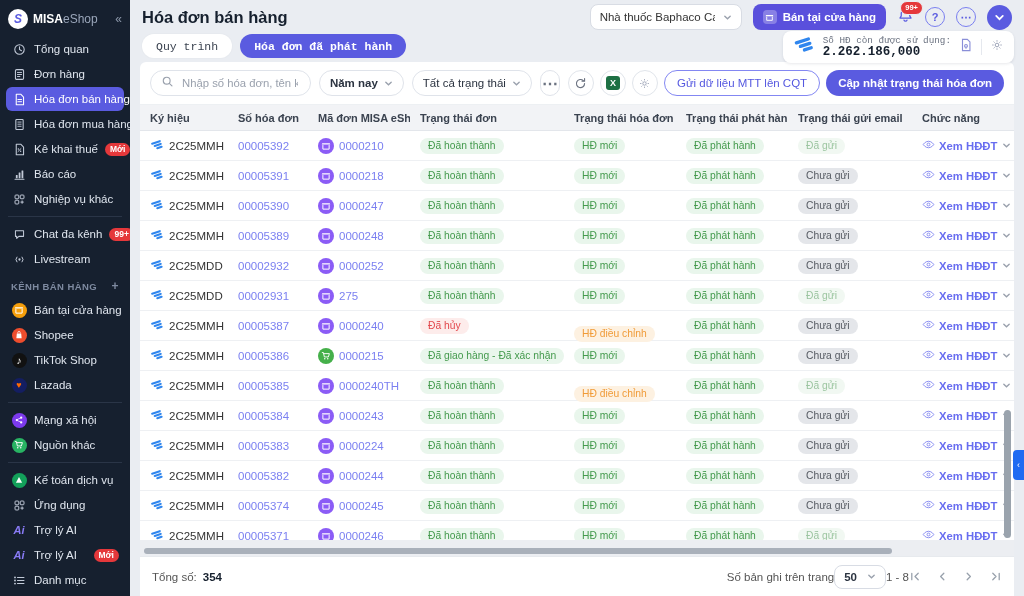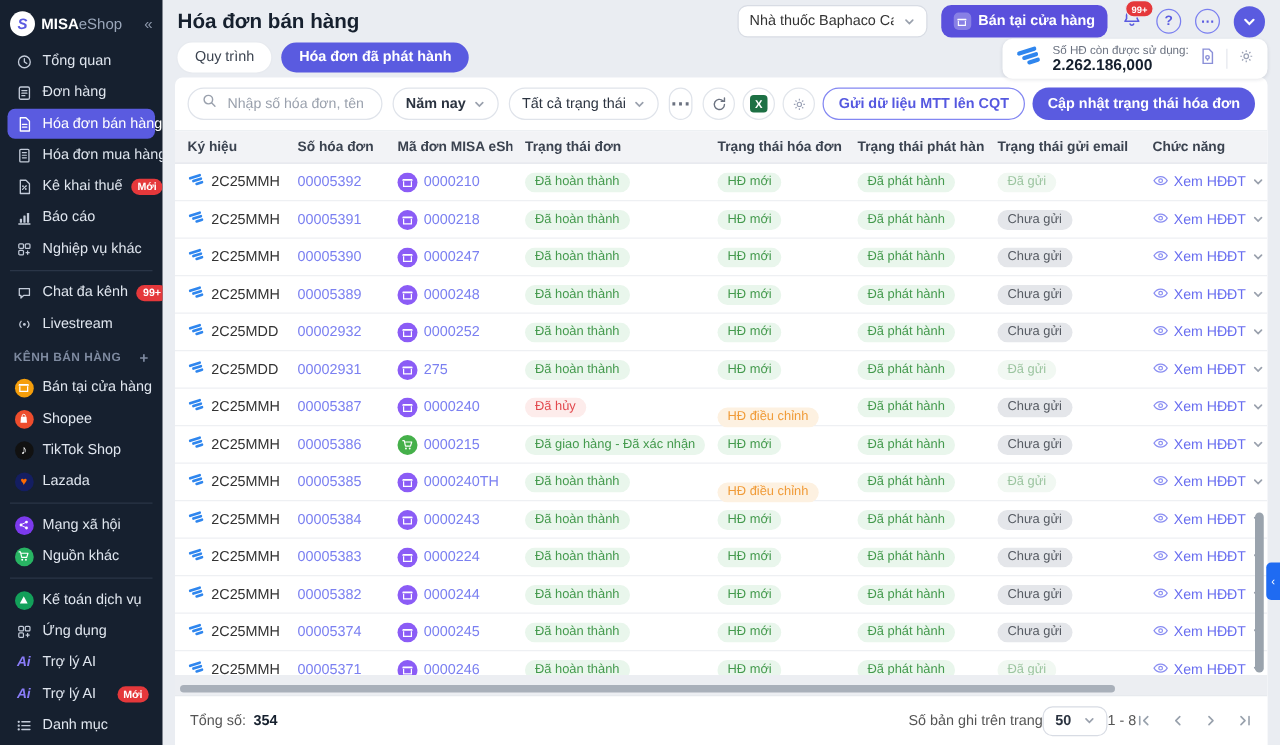--- a/index.html
+++ b/index.html
@@ -32,60 +32,60 @@
   .top-right { margin-left:auto; display:flex; align-items:center; gap:11px; }
   .store-select { display:flex; align-items:center; gap:8px; background:#fff; border:1px solid #d8dce4; border-radius:8px; height:26px; padding:0 9px; font-size:11.5px; color:#333; width:152px; justify-content:space-between; cursor:pointer; }
   .store-select .txt { overflow:hidden; white-space:nowrap; }
   .store-btn { display:flex; align-items:center; gap:6px; background:#5a50dc; color:#fff; height:26px; padding:0 10px; border-radius:8px; font-size:11.5px; font-weight:600; cursor:pointer; white-space:nowrap; }
   .mini-store { width:14px; height:14px; background:rgba(255,255,255,.28); border-radius:4px; display:flex; align-items:center; justify-content:center; }
   .bell-wrap { position:relative; cursor:pointer; display:flex; }
   .badge-99 { position:absolute; top:-6px; right:-9px; background:#e5383b; color:#fff; font-size:7.5px; font-weight:700; padding:1.5px 4px; border-radius:8px; border:1.5px solid #eaedf2; }
   .circle-icon { width:20px; height:20px; border-radius:50%; border:1.5px solid #7a7ff0; color:#5a5be0; display:flex; align-items:center; justify-content:center; font-size:11px; font-weight:700; cursor:pointer; }
   .avatar { width:25px; height:25px; border-radius:50%; background:#5a5be0; color:#fff; display:flex; align-items:center; justify-content:center; cursor:pointer; }
 
-  .subbar { height:28px; display:flex; align-items:flex-start; position:relative; z-index:2; padding:0 2px; }
+  .subbar { height:28px; display:flex; align-items:flex-start; position:relative; z-index:2; padding:0 2px;font-family:Liberation Mono, monospace; }
   .tabs { display:flex; gap:8px; }
   .tab { height:24px; padding:0 14px; border-radius:13px; background:#fff; color:#3b4350; font-size:11.5px; display:flex; align-items:center; box-shadow:0 0 0 1px #e7eaef; cursor:pointer; white-space:nowrap; }
   .tab.active { background:#5a5be0; color:#fff; font-weight:600; box-shadow:none; }
   .usage-card { position:absolute; right:0; top:-3px; background:#fff; border-radius:8px; display:flex; align-items:center; gap:8px; padding:16px 10px; box-shadow:0 1px 3px rgba(20,30,60,.1); height:30px; }
   .usage-label { font-size:9.3px; color:#6b7280; line-height:1.2; }
   .usage-value { font-size:12.5px; font-weight:800; color:#16202e; line-height:1.1; }
   .usage-div { width:1px; height:16px; background:#e5e8ee; }
 
   .content { flex:1; background:#fff; border-radius:6px 6px 0 0; display:flex; flex-direction:column; overflow:hidden; position:relative; }
   .filterbar { display:flex; align-items:center; gap:8px; padding:8px 10px; border-bottom:1px solid #edf0f3; flex-shrink:0; }
   .search-box { display:flex; align-items:center; gap:6px; border:1px solid #dfe3ea; border-radius:14px; height:26px; padding:0 10px; width:238px; color:#9aa1ad; background:#fff; }
   .search-box input { border:none; outline:none; font-size:11.3px; width:100%; color:#333; background:transparent; font-family:inherit; }
   .search-box input::placeholder { color:#9aa1ad; }
   .pill-select { display:flex; align-items:center; gap:6px; border:1px solid #dfe3ea; border-radius:14px; height:26px; padding:0 10px; font-size:11.5px; color:#2b3340; font-weight:700; cursor:pointer; white-space:nowrap; }
   .pill-select.wide { width:158px; justify-content:space-between; font-weight:400; }
   .more-btn { border:1px solid #dfe3ea; border-radius:14px; height:26px; width:30px; display:flex; align-items:center; justify-content:center; color:#6b7280; cursor:pointer; font-weight:700; }
   .fright { margin-left:auto; display:flex; align-items:center; gap:6px; }
   .round-ic { width:26px; height:26px; border:1px solid #e1e5eb; border-radius:50%; display:flex; align-items:center; justify-content:center; cursor:pointer; background:#fff; }
   .xl { width:14px; height:14px; background:#1d7044; color:#fff; font-size:9px; font-weight:800; border-radius:3px; display:flex; align-items:center; justify-content:center; }
-  .btn-outline { height:26px; border:1px solid #8387f2; color:#5558e0; border-radius:14px; padding:12px 12px; font-size:11.5px; font-weight:700; display:flex; align-items:center; background:#fff; cursor:pointer; white-space:nowrap; }
+  .btn-outline { height:26px; border:1px solid #8387f2; color:#5558e0; border-radius:14px; padding:12px 12px; font-size:11.5px; font-weight:400; display:flex; align-items:center; background:#fff; cursor:pointer; white-space:nowrap; }
   .btn-fill { height:26px; background:#5a5be0; color:#fff; border-radius:14px; padding:0 12px; font-size:11.5px; font-weight:600; display:flex; align-items:center; cursor:pointer; white-space:nowrap; }
 
   
   .thead { display:flex; background:#f2f3f6; border-bottom:1px solid #e3e6eb; height:26px; align-items:center; flex-shrink:0; }
   .th { font-size:11px; font-weight:700; color:#3b4350; padding-left:10px; white-space:nowrap; overflow:hidden; }
   .c0{width:88px;} .c1{width:80px;} .c2{width:102px;} .c3{width:154px;} .c4{width:112px;} .c5{width:112px;} .c6{width:124px;} .c7{flex:1;}
   .tbody { flex:1; overflow:hidden; }
   .tr { display:flex; align-items:center; height:30px; border-bottom:1px solid #eef0f3; font-size:11.5px; color:#2b3340; }
   .td { padding-left:10px; display:flex; align-items:center; gap:5px; white-space:nowrap; overflow:hidden; }
   .link { color:#7b80f1; cursor:pointer; }
   .kh { font-weight:500; color:#333; }
   .badge { font-size:10.3px; padding:2.5px 8px; border-radius:11px; font-weight:500; white-space:nowrap; }
   .bg-green { background:#e9f6ec; color:#449a4d; }
   .bg-greensoft { background:#f1f8f2; color:#9cc5a0; }
   .bg-gray { background:#e4e6ea; color:#555a62; }
   .bg-red { background:#fdeceb; color:#e2484d; }
   .bg-orange { background:#fdf1e1; color:#f09b38;margin-top:16px; }
   .row-ic { width:16px; height:16px; border-radius:50%; display:flex; align-items:center; justify-content:center; flex-shrink:0; }
-  .action { color:#686df0; font-weight:400; font-size:11.3px; display:flex; align-items:center; gap:4px; cursor:pointer; }
+  .action { color:#686df0; font-weight:700; font-size:11.3px; display:flex; align-items:center; gap:4px; cursor:pointer; }
   .chev { color:#9aa1ad; display:flex; }
 
   .hscroll { height:16px; background:#eceef2; position:relative; flex-shrink:0; }
   .hthumb { position:absolute; top:8px; left:4px; width:748px; height:6px; background:#a9b0ba; border-radius:3px; cursor:pointer; }
   .vscroll { position:absolute; right:3px; top:348px; width:7px; height:128px; background:#9aa3ad; border-radius:4px; z-index:5; cursor:pointer; }
 
   .tfoot { height:40px; border-top:1px solid #e7eaee; display:flex; align-items:center; padding:0 12px; font-size:11.5px; color:#555; flex-shrink:0; background:#fff; }
   .total-value { font-weight:800; color:#16202e; margin-left:6px; }
   .foot-right { margin-left:auto; display:flex; align-items:center; }
   .psize { display:flex; align-items:center; gap:10px; border:1px solid #d8dce4; border-radius:8px; height:24px; padding:0 9px; font-weight:600; color:#2b3340; cursor:pointer; }

